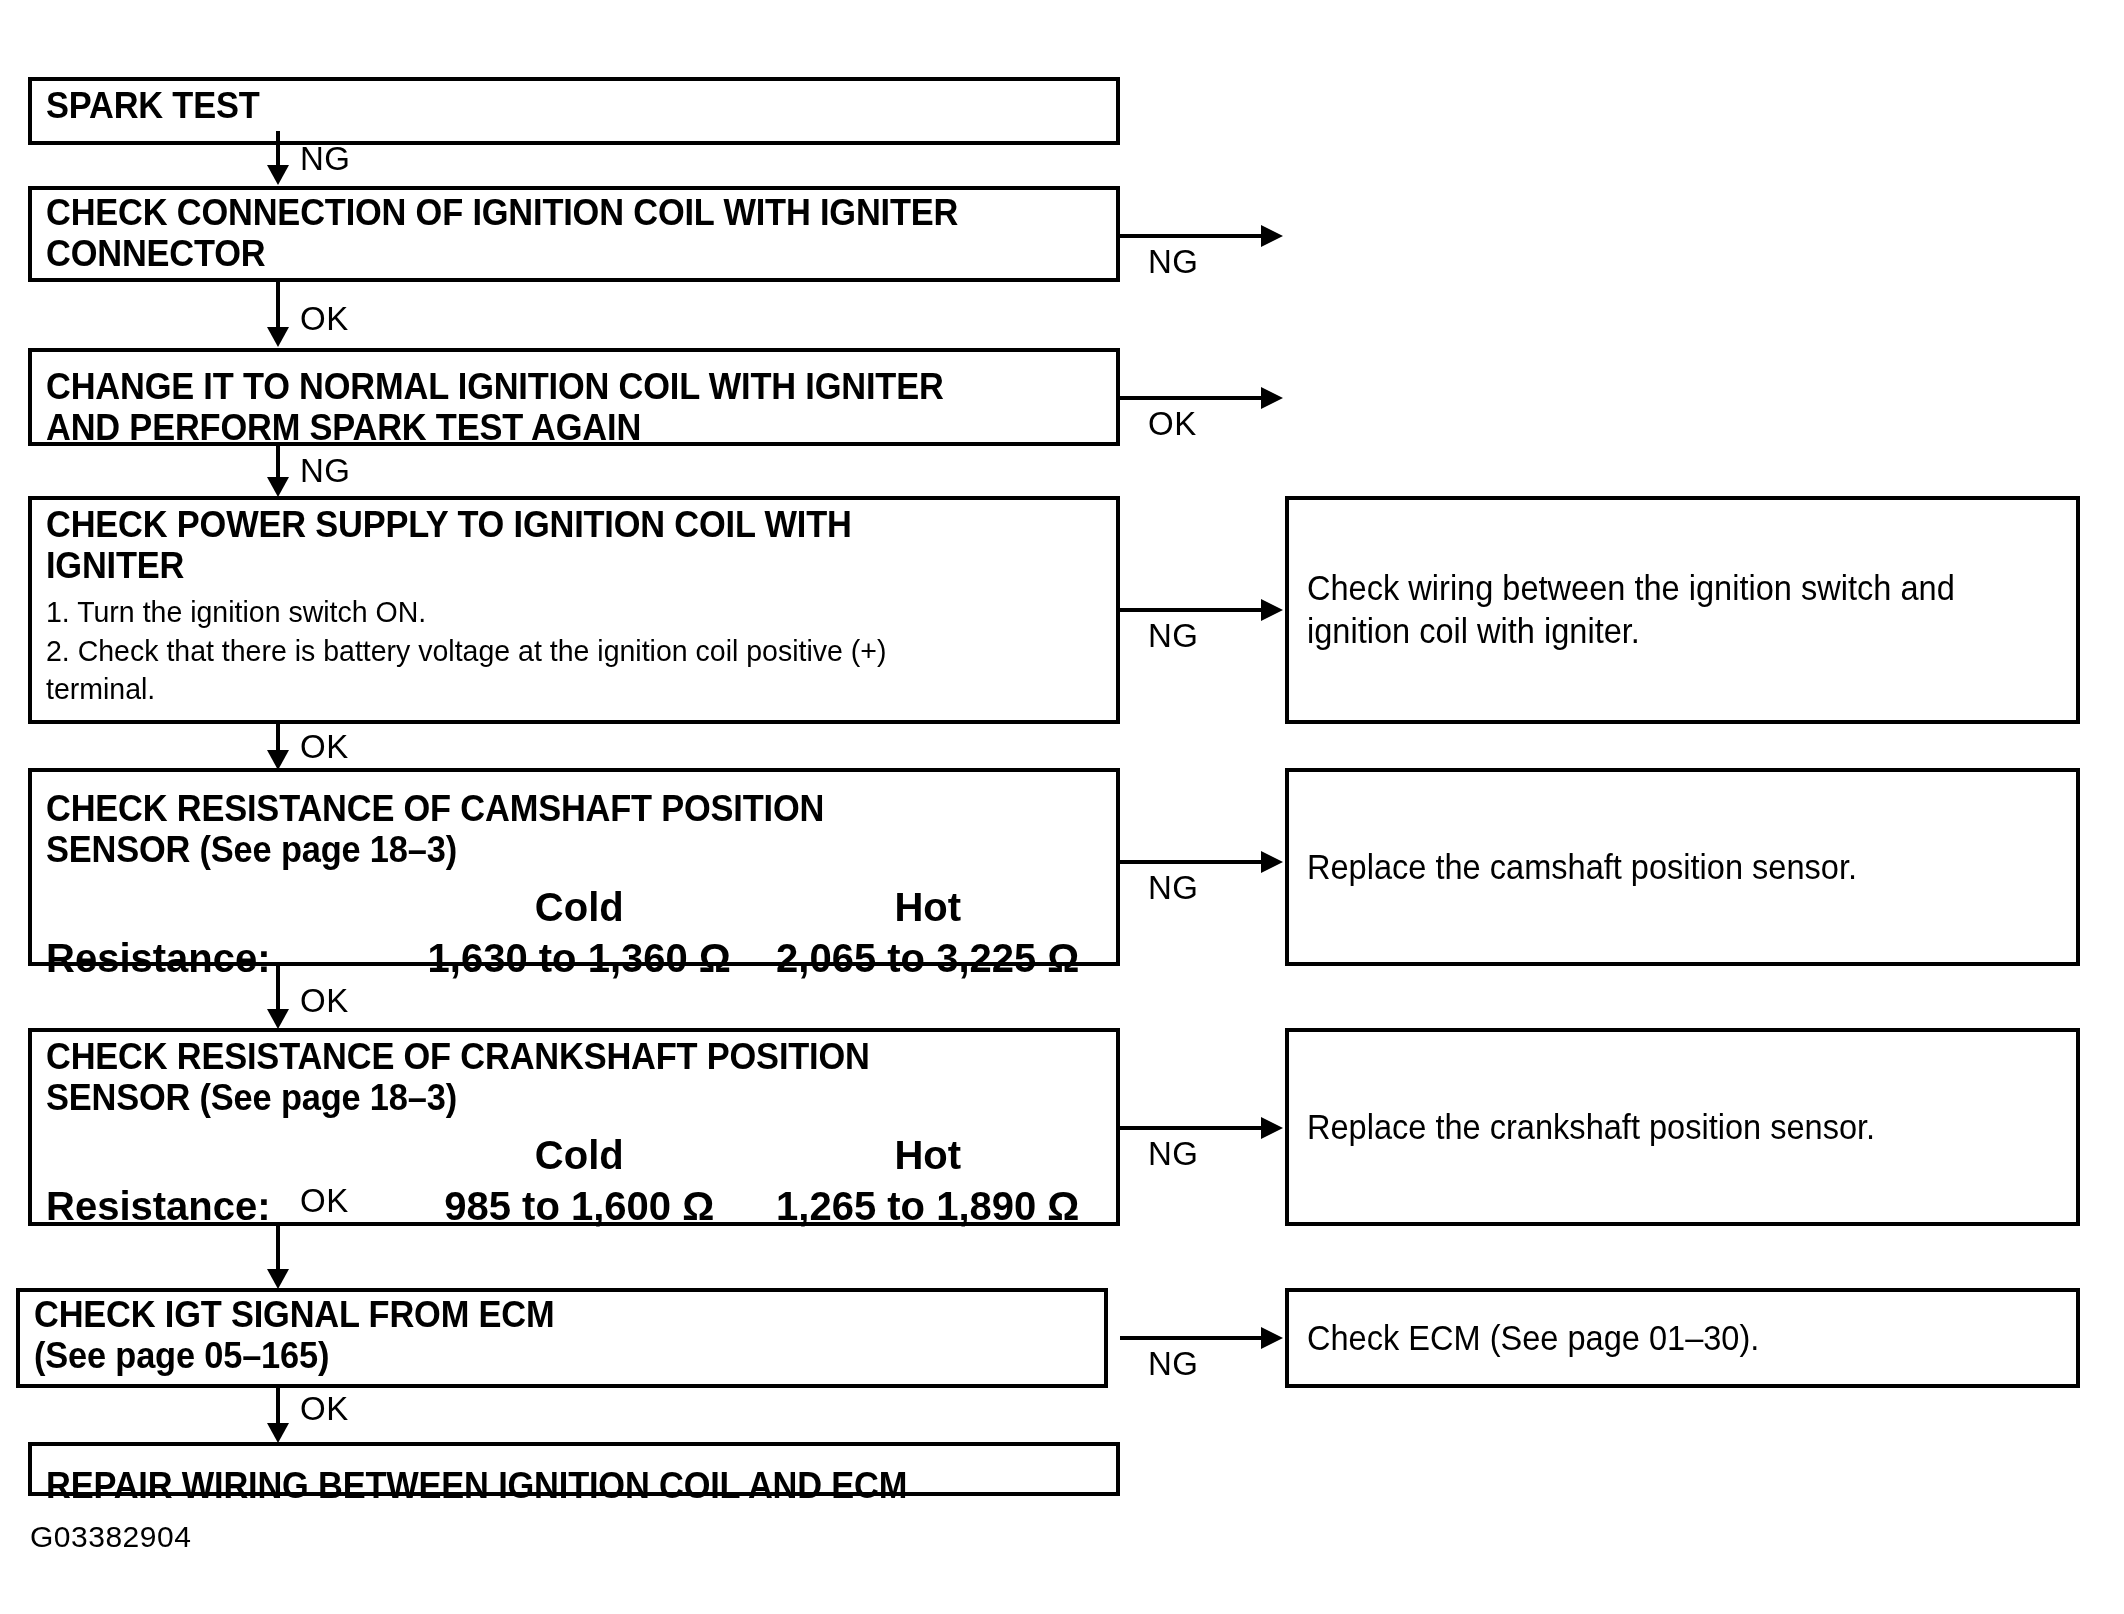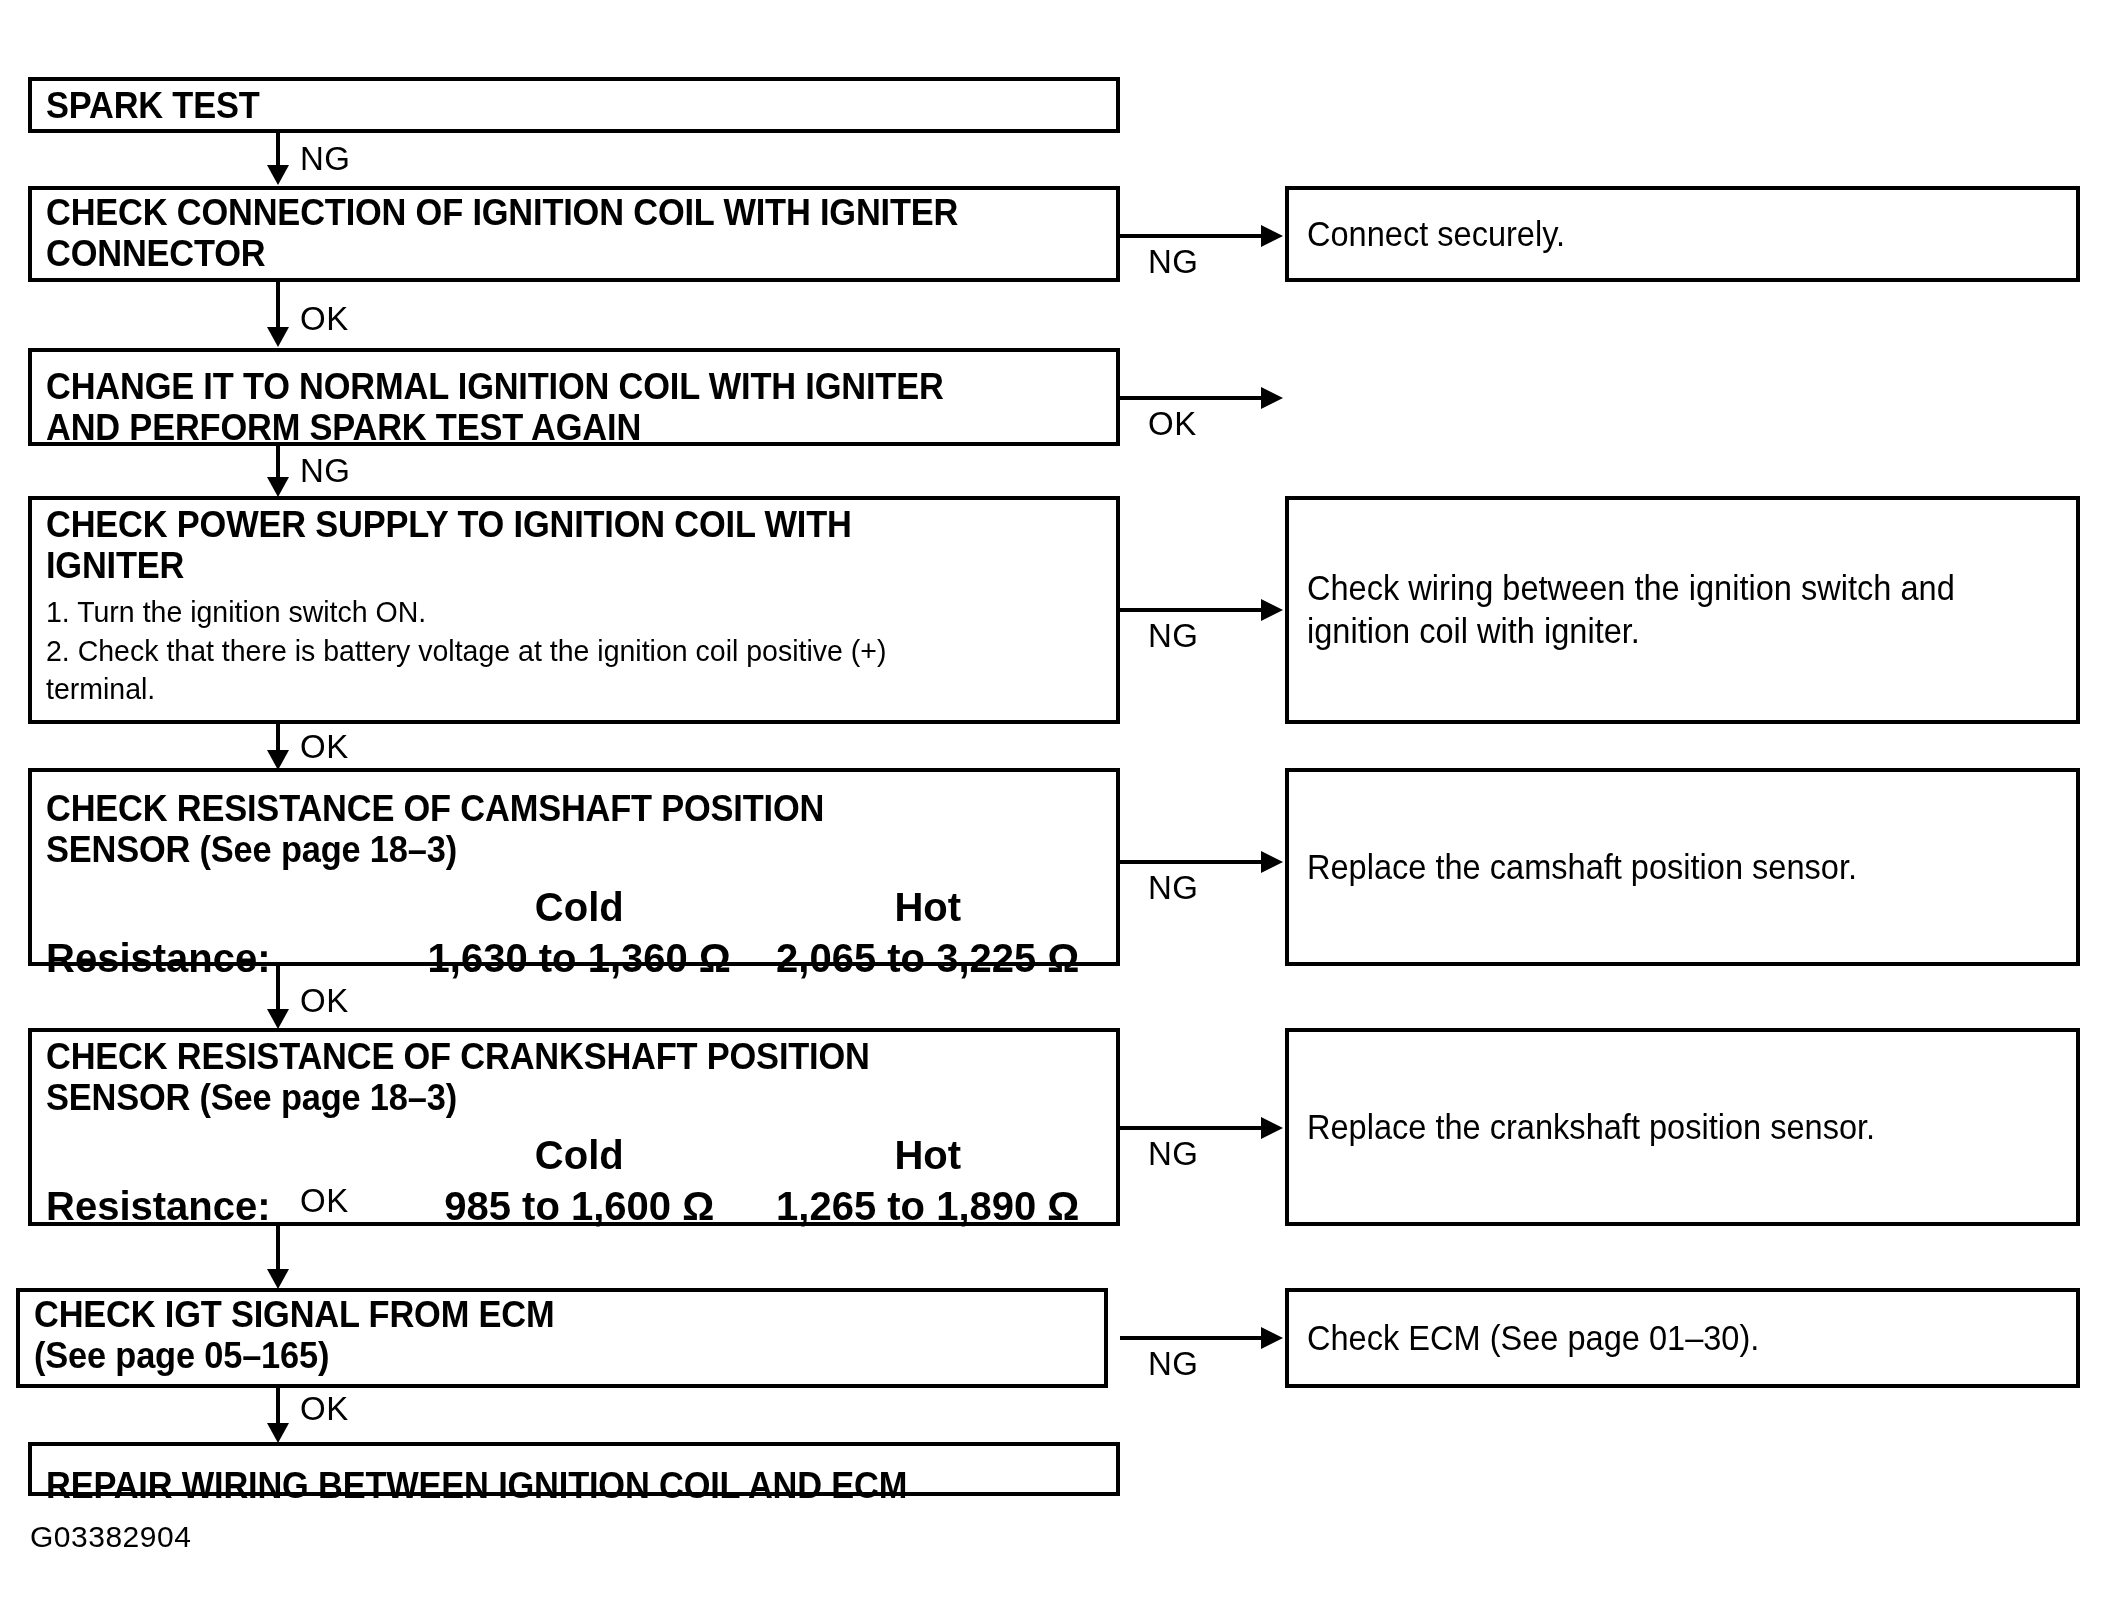--- a/index.html
+++ b/index.html
@@ -126,21 +126,21 @@
     position: absolute;
     font-size: 30px;
     letter-spacing: 0.5px;
   }
 </style>
 </head>
 <body>
 
 <div id="page">
 
-  <div class="box" style="left:28px; top:77px; width:1092px; height:56px;">
+  <div class="box" style="left:28px; top:77px; width:1092px; height:68px;">
     <div class="inner" style="padding-top:4px;">
       <div class="step-title">SPARK TEST</div>
     </div>
   </div>
 
   <div class="box" style="left:28px; top:186px; width:1092px; height:96px;">
     <div class="inner" style="padding-top:2px;">
       <div class="step-title">CHECK CONNECTION OF IGNITION COIL WITH IGNITER
 CONNECTOR</div>
     </div>
@@ -213,25 +213,20 @@
 (See page 05–165)</div>
     </div>
   </div>
 
   <div class="box" style="left:28px; top:1442px; width:1092px; height:54px;">
     <div class="inner" style="padding-top:19px;">
       <div class="step-title">REPAIR WIRING BETWEEN IGNITION COIL AND ECM</div>
     </div>
   </div>
 
-  <div class="box" style="left:1285px; top:186px; width:795px; height:96px;">
-    <div class="vcenter">
-      <div class="result-text">Connect securely.</div>
-    </div>
-  </div>
 
 
   <div class="box" style="left:1285px; top:496px; width:795px; height:228px;">
     <div class="vcenter">
       <div class="result-text">Check wiring between the ignition switch and
 ignition coil with igniter.</div>
     </div>
   </div>
 
   <div class="box" style="left:1285px; top:768px; width:795px; height:198px;">

